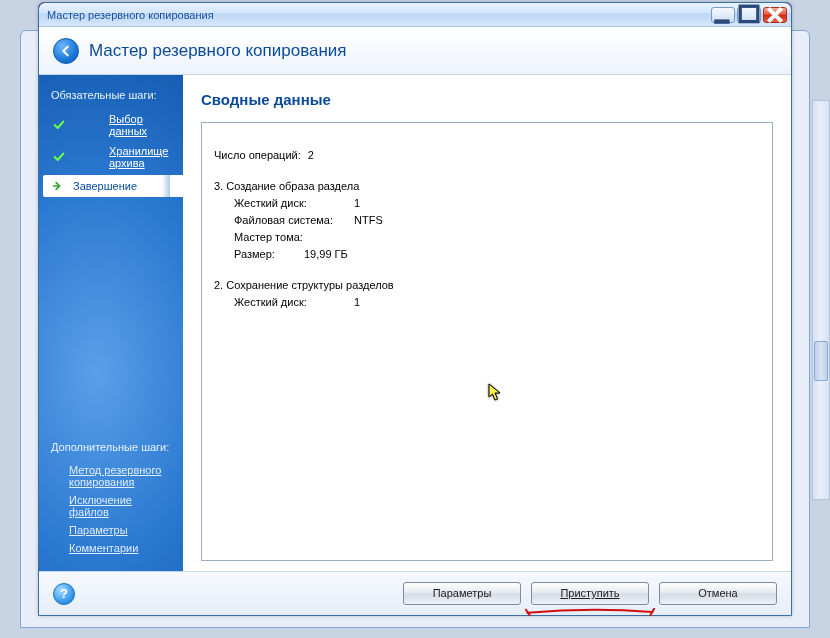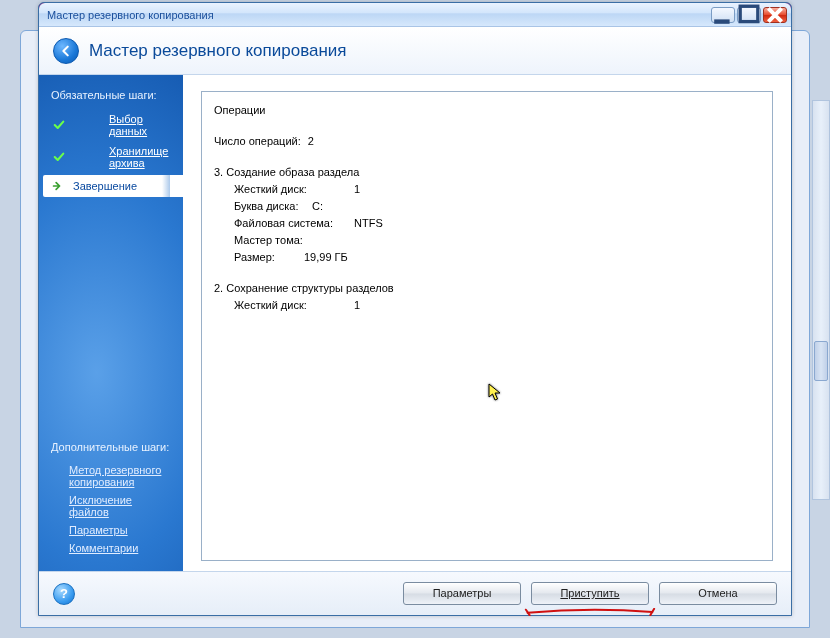--- a/index.html
+++ b/index.html
@@ -330,39 +330,35 @@
         <div class="sidebar-item link">
           <span class="label">Параметры</span>
         </div>
         <div class="sidebar-item link">
           <span class="label">Комментарии</span>
         </div>
       </div>
     </div>
 
     <div class="main">
+      <div class="main-title">Сводные данные</div>
 
       <div class="summary-box">
-        <div>Операции</div>
         <div class="blank"></div>
         <div>
           <span>Число операций:</span>
           <span style="margin-left:4px;">2</span>
         </div>
         <div class="blank"></div>
 
         <div>3. Создание образа раздела</div>
         <div class="indent">
           <div class="row">
             <span class="k">Жесткий диск:</span>
             <span>1</span>
-          </div>
-          <div class="row">
-            <span class="k">Буква диска:</span>
-            <span style="margin-left:-42px;">C:</span>
           </div>
           <div class="row">
             <span class="k">Файловая система:</span>
             <span>NTFS</span>
           </div>
           <div class="row">
             <span class="k">Мастер тома:</span>
             <span></span>
           </div>
           <div class="row">

